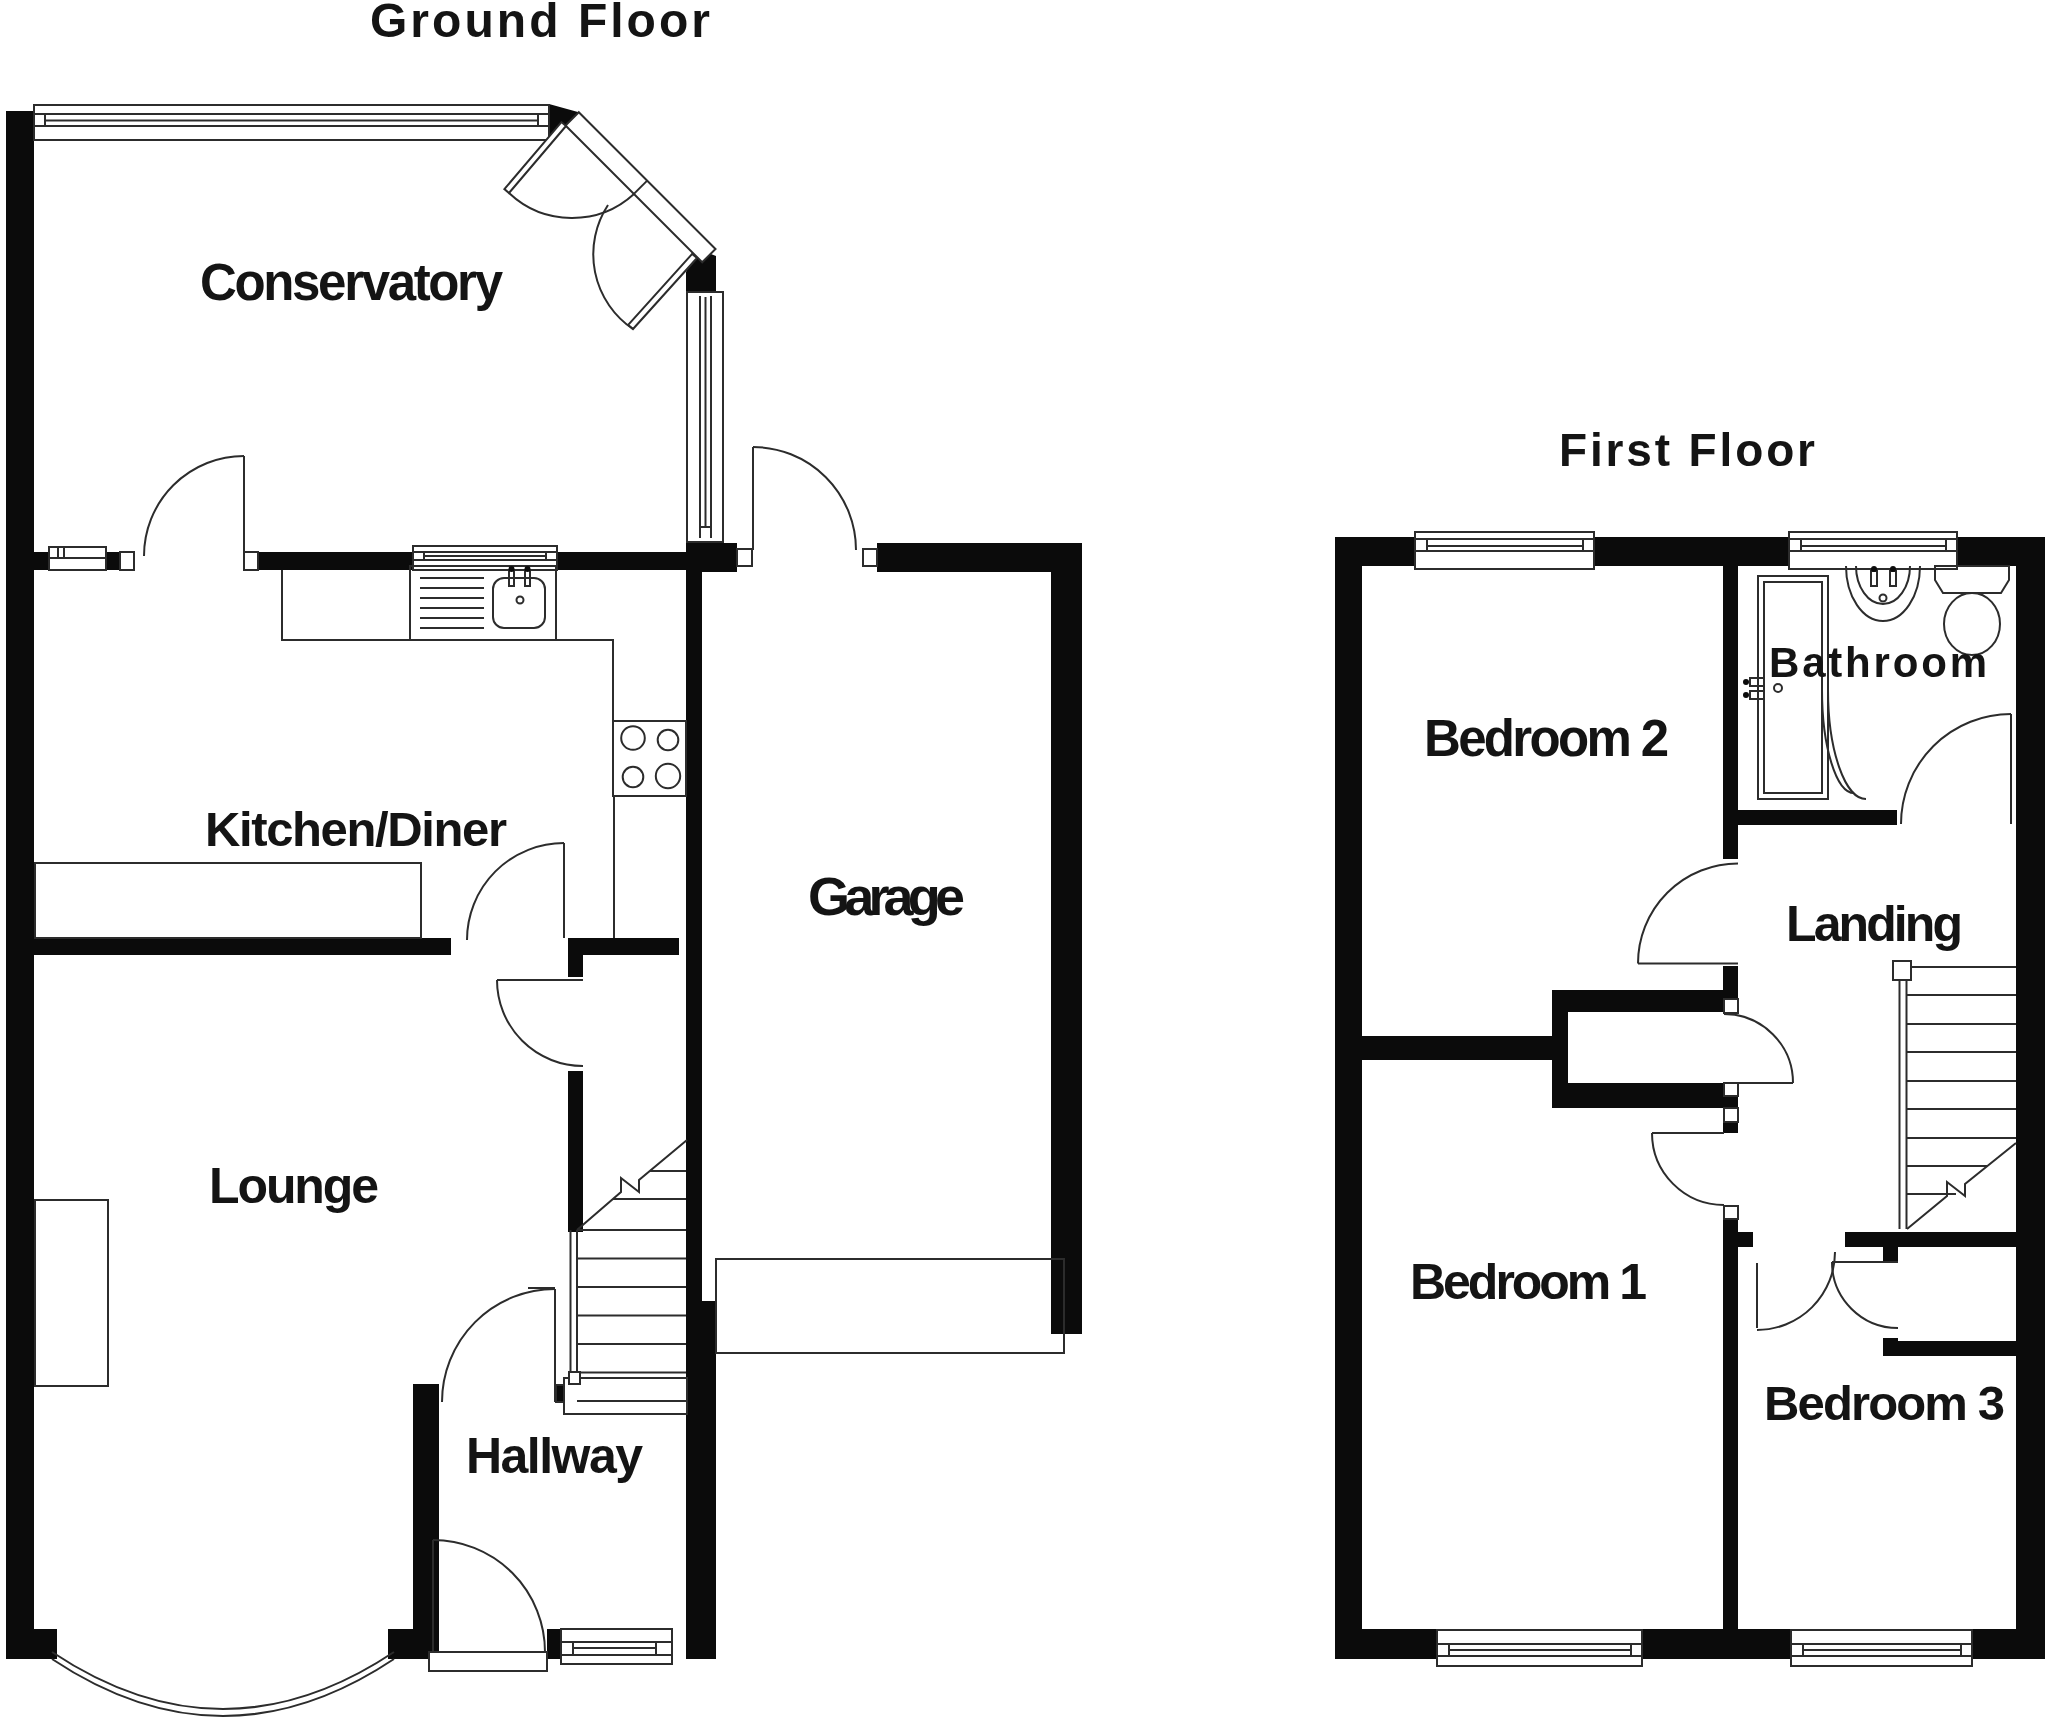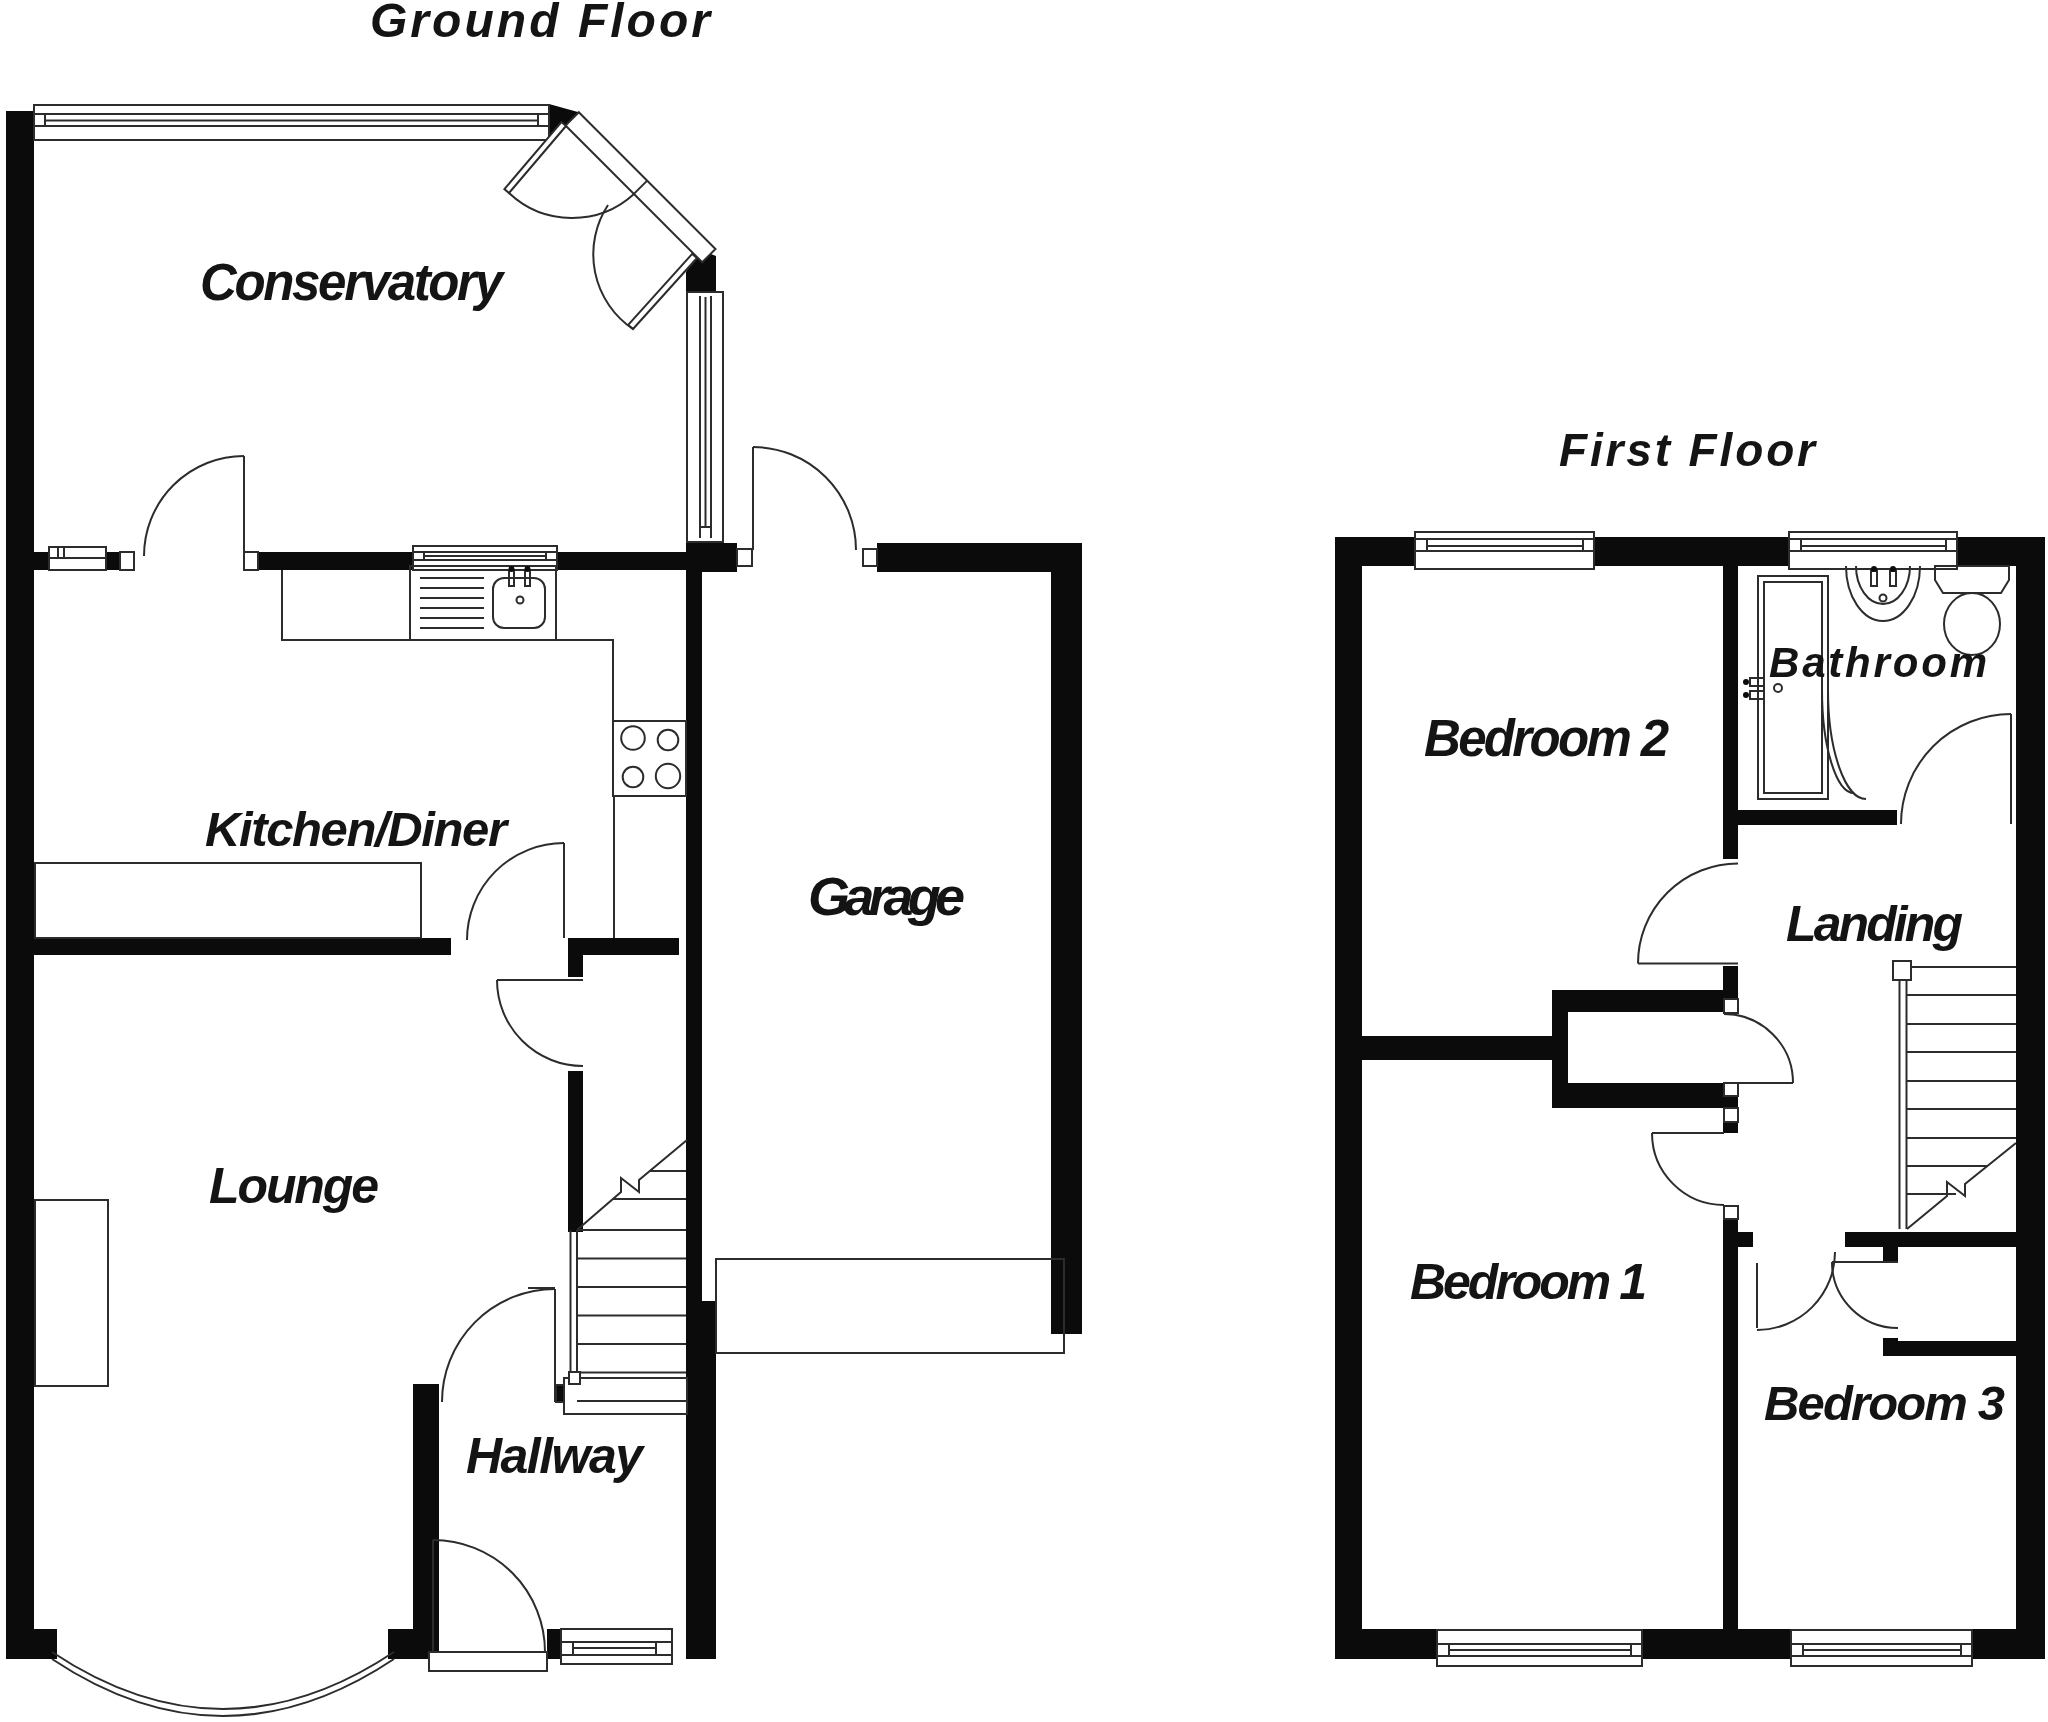--- a/index.html
+++ b/index.html
@@ -1,16 +1,16 @@
 <!DOCTYPE html>
 <html><head>
 <meta charset="utf-8">
 <style>
 html,body{margin:0;padding:0;background:#ffffff;filter:grayscale(1);}
-#page{position:relative;width:2048px;height:1722px;background:#1d4ed8;overflow:hidden;font-style:italic;}
+#page{position:relative;width:2048px;height:1722px;background:#1d4ed8;overflow:hidden;}
 svg{position:absolute;top:0;left:0;}
 .lbl{font-family:"Liberation Sans",sans-serif;font-weight:bold;fill:#141414;}
 </style>
 </head>
 <body>
 <div id="page">
 <svg width="2048" height="1722" viewBox="0 0 2048 1722">
 <rect x="0" y="0" width="2048" height="1722" fill="#ffffff"></rect>
 
 <g id="gf">

